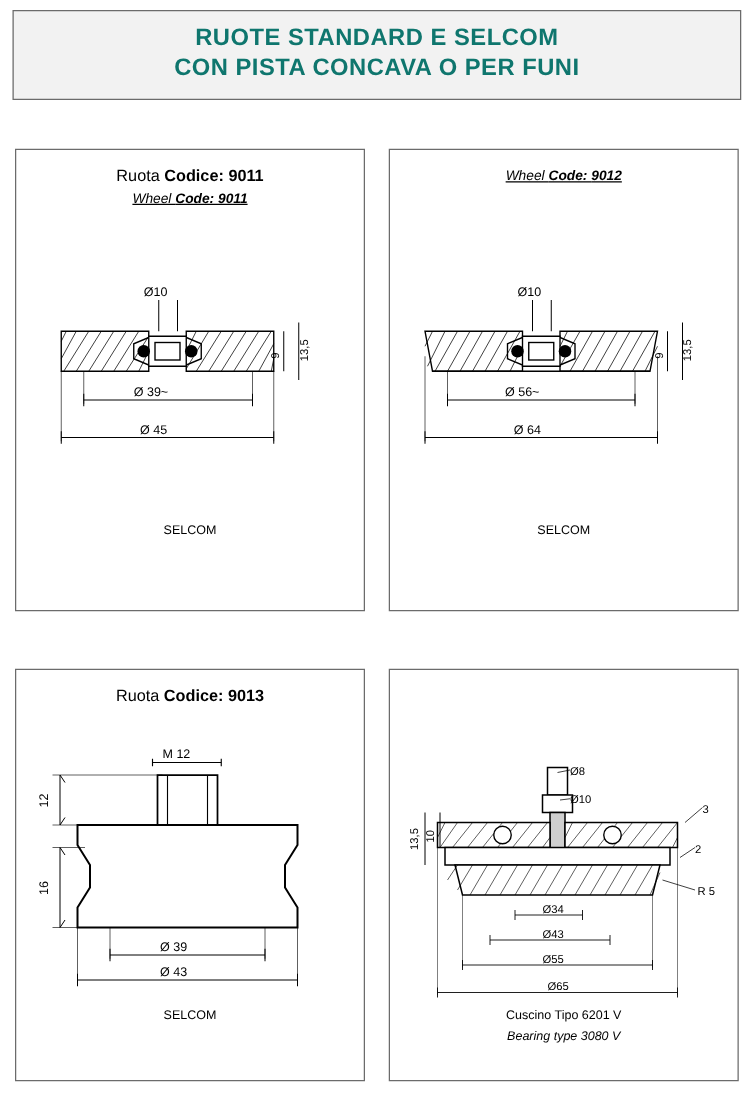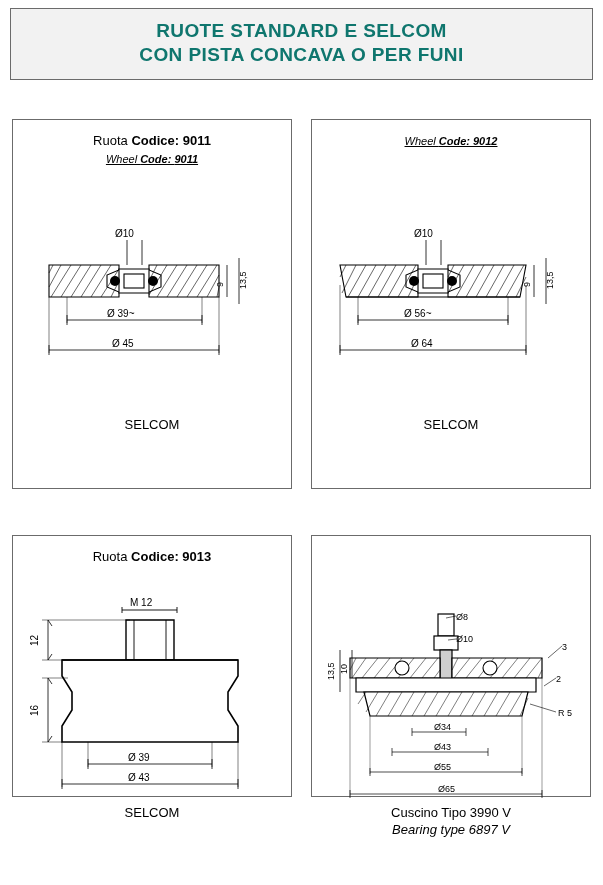--- a/index.html
+++ b/index.html
@@ -52,35 +52,35 @@
   }
   .row.second { margin-top: 24px; }
   .card {
     width: 280px;
     border: 1px solid #6b6b6b;
     background: #ffffff;
     box-sizing: border-box;
     position: relative;
   }
   .card.tall { height: 370px; }
-  .card.tall2 { height: 262px; }
+  .card.tall2 { height: 330px; }
   .card-title {
     text-align: center;
     padding-top: 12px;
     line-height: 18px;
   }
   .card-title .l1 { font-size: 13px; }
   .card-title .l2 { font-size: 11px; font-style: italic; text-decoration: underline; }
   .b { font-weight: bold; }
   .card-footer {
     position: absolute;
     left: 0;
     right: 0;
     text-align: center;
-    font-size: 13px;
+    font-size: 10px;
     line-height: 17px;
   }
   .card-footer .it { font-style: italic; }
   .fig {
     position: absolute;
     left: 0;
     right: 0;
   }
   svg { display: block; margin: 0 auto; }
   .dim { font-family: "Liberation Sans", sans-serif; font-size: 9px; }
@@ -398,20 +398,20 @@
             <line x1="226" y1="190" x2="226" y2="198" stroke="#000" stroke-width="0.7"></line>
             <g stroke="#000" stroke-width="0.4">
               <line x1="34" y1="78" x2="34" y2="196"></line>
                 <line x1="226" y1="78" x2="226" y2="196"></line>
               <line x1="54" y1="116" x2="54" y2="174"></line>
                 <line x1="206" y1="116" x2="206" y2="174"></line>
             </g>
           </svg>
         </div>
         <div class="card-footer" style="top:268px;">
-          <div>Cuscino Tipo 3990 V</div>
-          <div class="it">Bearing type 6897 V</div>
+          <div>Cuscino Tipo 6201 V</div>
+          <div class="it">Bearing type 3080 V</div>
         </div>
       </div>
 
     </div>
   </div>
 </div>
 
 </body></html>

